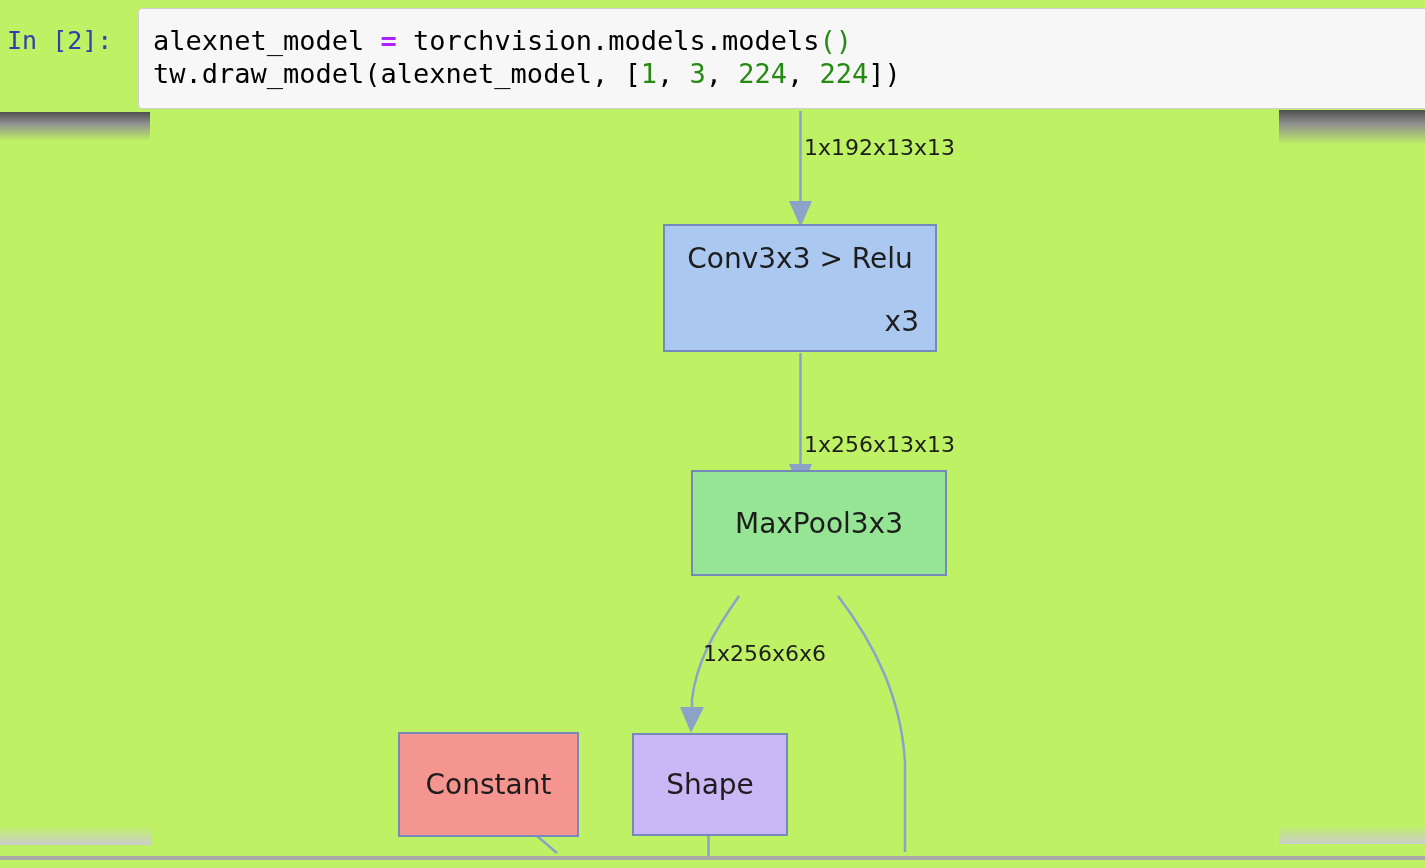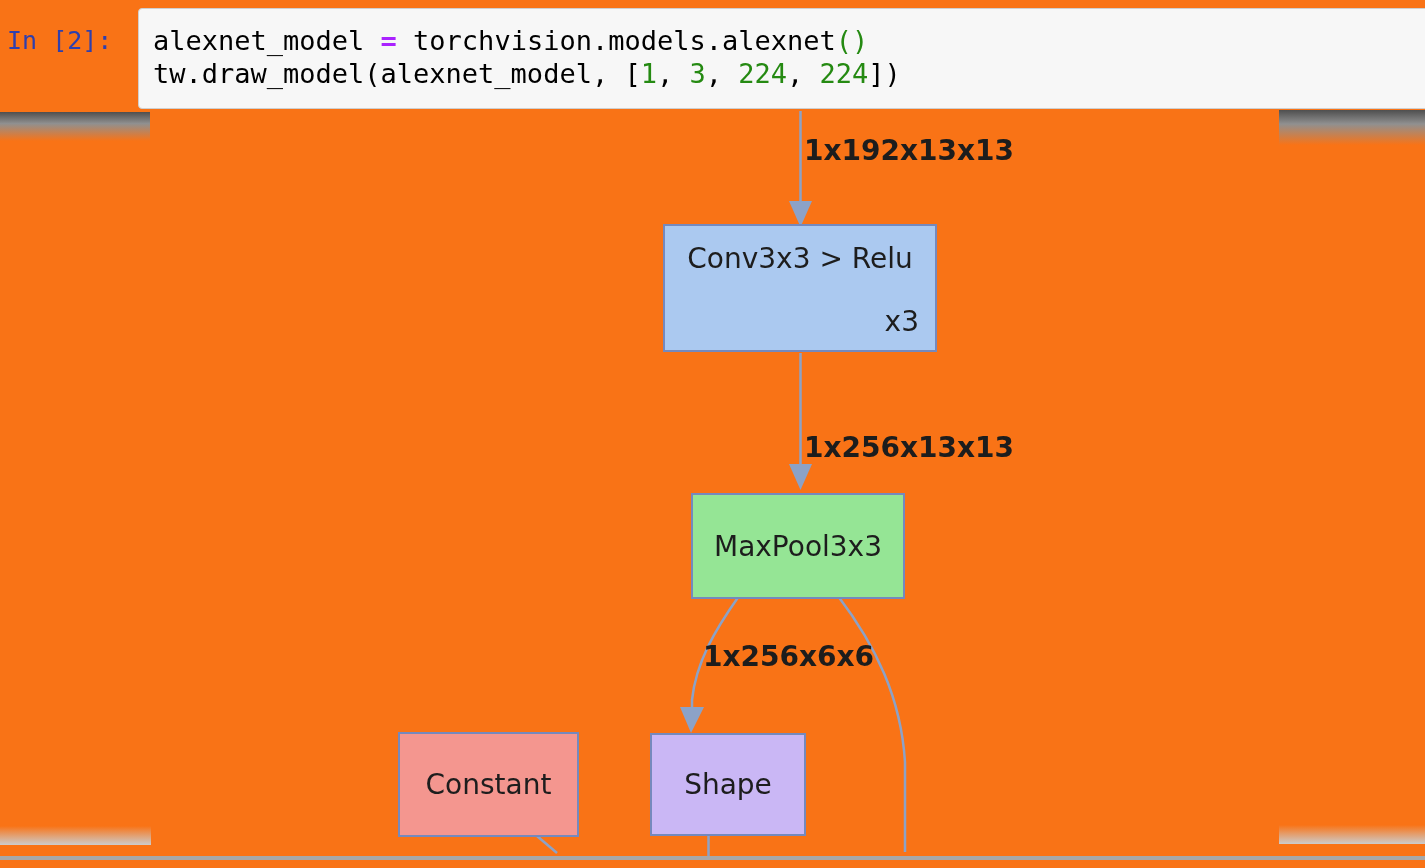--- a/index.html
+++ b/index.html
@@ -1,19 +1,19 @@
 <!DOCTYPE html>
 <html><head>
 <meta charset="utf-8">
 <style>
   * { margin:0; padding:0; box-sizing:border-box; }
   html,body { background:#ffffff; }
   #stage {
     position:relative; width:1425px; height:868px;
-    overflow:hidden; background:#f97316;
+    overflow:hidden; background:#bef264;
     font-family:"DejaVu Sans", sans-serif;
   }
 
   
   .prompt {
     position:absolute; left:7px; top:24px; width:128px; height:33px;
     font-family:"DejaVu Sans Mono", monospace; font-size:25px; line-height:33px;
     color:#2e3fae; white-space:pre;
   }
   .code-box {
@@ -57,40 +57,40 @@
     position:absolute; border:2.5px solid #7589bd;
     color:#1d1d1d; font-size:28px;
     display:flex; align-items:center; justify-content:center;gap:16px;
   }
   .node-conv {
     left:663px; top:224px; width:274px; height:128px; background:#abc9f0;
     flex-direction:column; justify-content:space-between; align-items:center;
     padding:16px 16px 12px 16px;
   }
   .node-conv .repeat { align-self:flex-end;text-align:right; }
-  .node-maxpool  { left:691px; top:493px; width:214px; height:106px; background:#95e595; }
+  .node-maxpool  { left:691px; top:470px; width:256px; height:106px; background:#95e595; }
   .node-constant { left:398px; top:732px; width:181px; height:105px; background:#f4968f; }
-  .node-shape    { left:632px; top:733px; width:156px; height:103px; background:#cab7f5;margin-left:18px; }
+  .node-shape    { left:632px; top:733px; width:156px; height:103px; background:#cab7f5; }
 
   .edge-label {
-    position:absolute; font-size:28px; line-height:1.1; color:#1d1d1d; white-space:pre;font-weight:bold;
+    position:absolute; font-size:22px; line-height:1.1; color:#1d1d1d; white-space:pre;
   }
   .lbl-1 { left:804px; top:136px; }
   .lbl-2 { left:804px; top:401px;margin-top:32px; }
   .lbl-3 { left:703px; top:642px;text-align:right; }
 </style>
 </head>
 <body>
 
 <div id="stage">
 
   <div class="prompt">In [2]:</div>
 
   <div class="code-box">
-    <div class="code-line"><span>alexnet_model </span><span class="tok-op">=</span><span> torchvision.models.alexnet</span><span class="tok-num">()</span></div>
+    <div class="code-line"><span>alexnet_model </span><span class="tok-op">=</span><span> torchvision.models.models</span><span class="tok-num">()</span></div>
     <div class="code-line"><span>tw.draw_model(alexnet_model, [</span><span class="tok-num">1</span><span>, </span><span class="tok-num">3</span><span>, </span><span class="tok-num">224</span><span>, </span><span class="tok-num">224</span><span>])</span></div>
   </div>
 
   <div class="bar-top-left"></div>
   <div class="bar-top-right"></div>
   <div class="bar-bottom-left"></div>
   <div class="bar-bottom-right"></div>
   <div class="bottom-rule"></div>
 
   <svg id="edges-svg" viewBox="0 0 1425 868" xmlns="http://www.w3.org/2000/svg">

